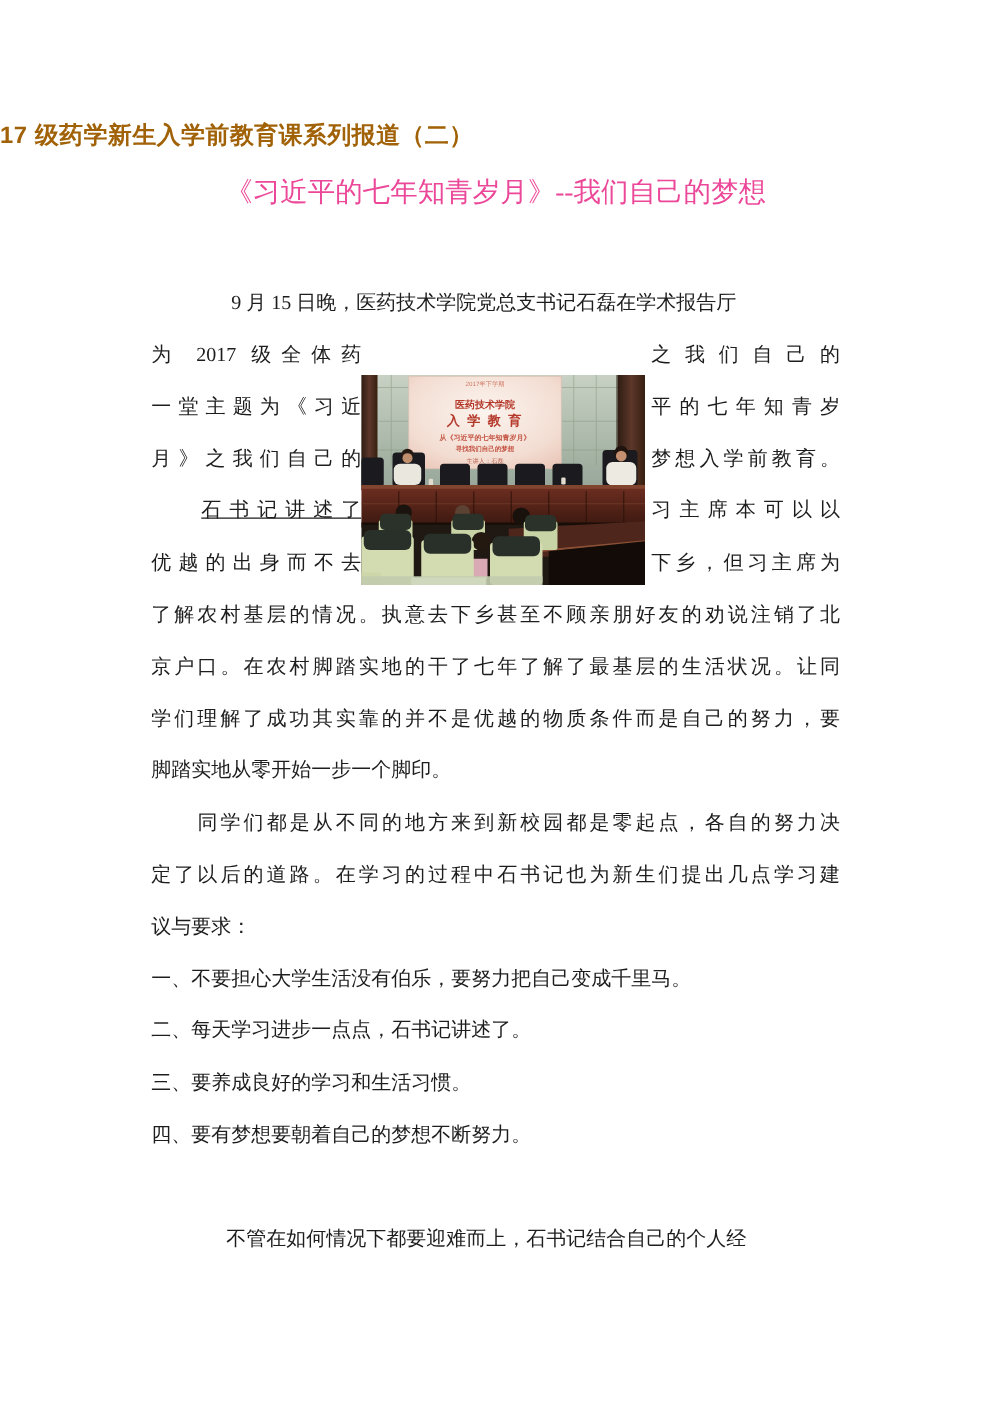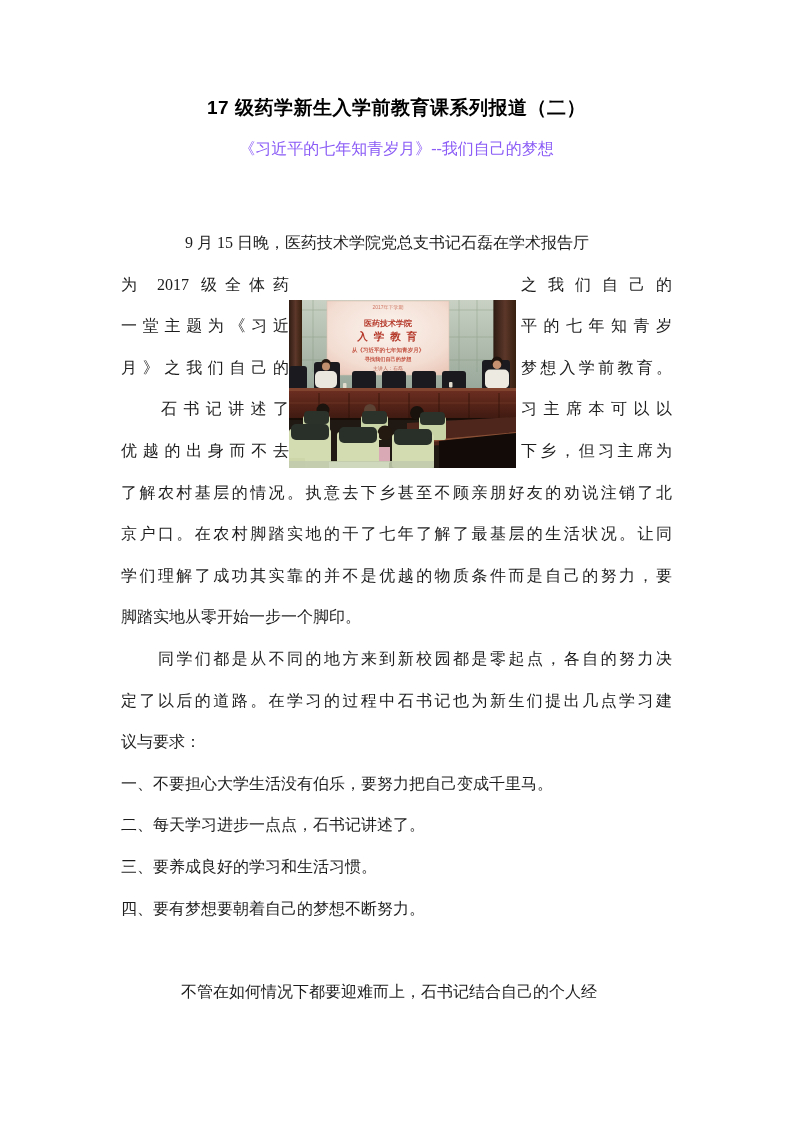--- a/index.html
+++ b/index.html
@@ -1,27 +1,27 @@
 <!DOCTYPE html>
 <html><head>
 <meta charset="utf-8">
 <style>
   html,body{margin:0;padding:0;background:#ffffff;}
   .page{
     position:relative;width:793px;height:1122px;background:#ffffff;overflow:hidden;
     font-family:"Liberation Serif","DejaVu Serif",serif;color:#1d1d1d;
   }
   .doc-title{
-    position:absolute;top:95px;left:0;width:100%;text-align:center;
+    position:absolute;top:95px;left:0;width:100%;
     font-family:"Liberation Sans","DejaVu Sans",sans-serif;
-    font-weight:bold;font-size:19px;letter-spacing:0.5px;color:#000000;
+    font-weight:bold;font-size:19px;letter-spacing:0.5px;color:#a16207;
   }
   .doc-subtitle{
     position:absolute;top:139px;left:0;width:100%;text-align:center;
-    font-size:16px;color:#8b5cf6;
+    font-size:22px;color:#ec4899;
   }
   #body-lines{position:absolute;left:121px;top:222px;width:551px;}
   .line{height:41.6px;line-height:41.6px;font-size:16px;}
   .line.justify{text-align:justify;text-align-last:justify;text-justify:inter-character;}
   .line.wrap{display:flex;}
   .wcell-l{width:168px;text-align:justify;text-align-last:justify;text-justify:inter-character;}
   .wspacer{width:232px;}
   .wcell-r{width:151px;text-align:justify;text-align-last:justify;text-justify:inter-character;}
   .photo{position:absolute;left:289px;top:300px;width:227px;height:168px;}
   .photo svg{display:block;}
@@ -45,21 +45,21 @@
         <div class="wcell-l">一堂主题为《习近</div>
         <div class="wspacer"></div>
         <div class="wcell-r">平的七年知青岁</div>
       </div>
       <div class="line wrap">
         <div class="wcell-l">月》之我们自己的</div>
         <div class="wspacer"></div>
         <div class="wcell-r">梦想入学前教育。</div>
       </div>
       <div class="line wrap">
-        <div class="wcell-l" style="padding-left: 40px; width: 128px;">石书记讲述了</div>
+        <div class="wcell-l" style="padding-left: 40px; width: 128px; text-decoration: underline;">石书记讲述了</div>
         <div class="wspacer"></div>
         <div class="wcell-r">习主席本可以以</div>
       </div>
       <div class="line wrap">
         <div class="wcell-l">优越的出身而不去</div>
         <div class="wspacer"></div>
         <div class="wcell-r">下乡，但习主席为</div>
       </div>
       <div class="line justify">了解农村基层的情况。执意去下乡甚至不顾亲朋好友的劝说注销了北</div>
       <div class="line justify">京户口。在农村脚踏实地的干了七年了解了最基层的生活状况。让同</div>

